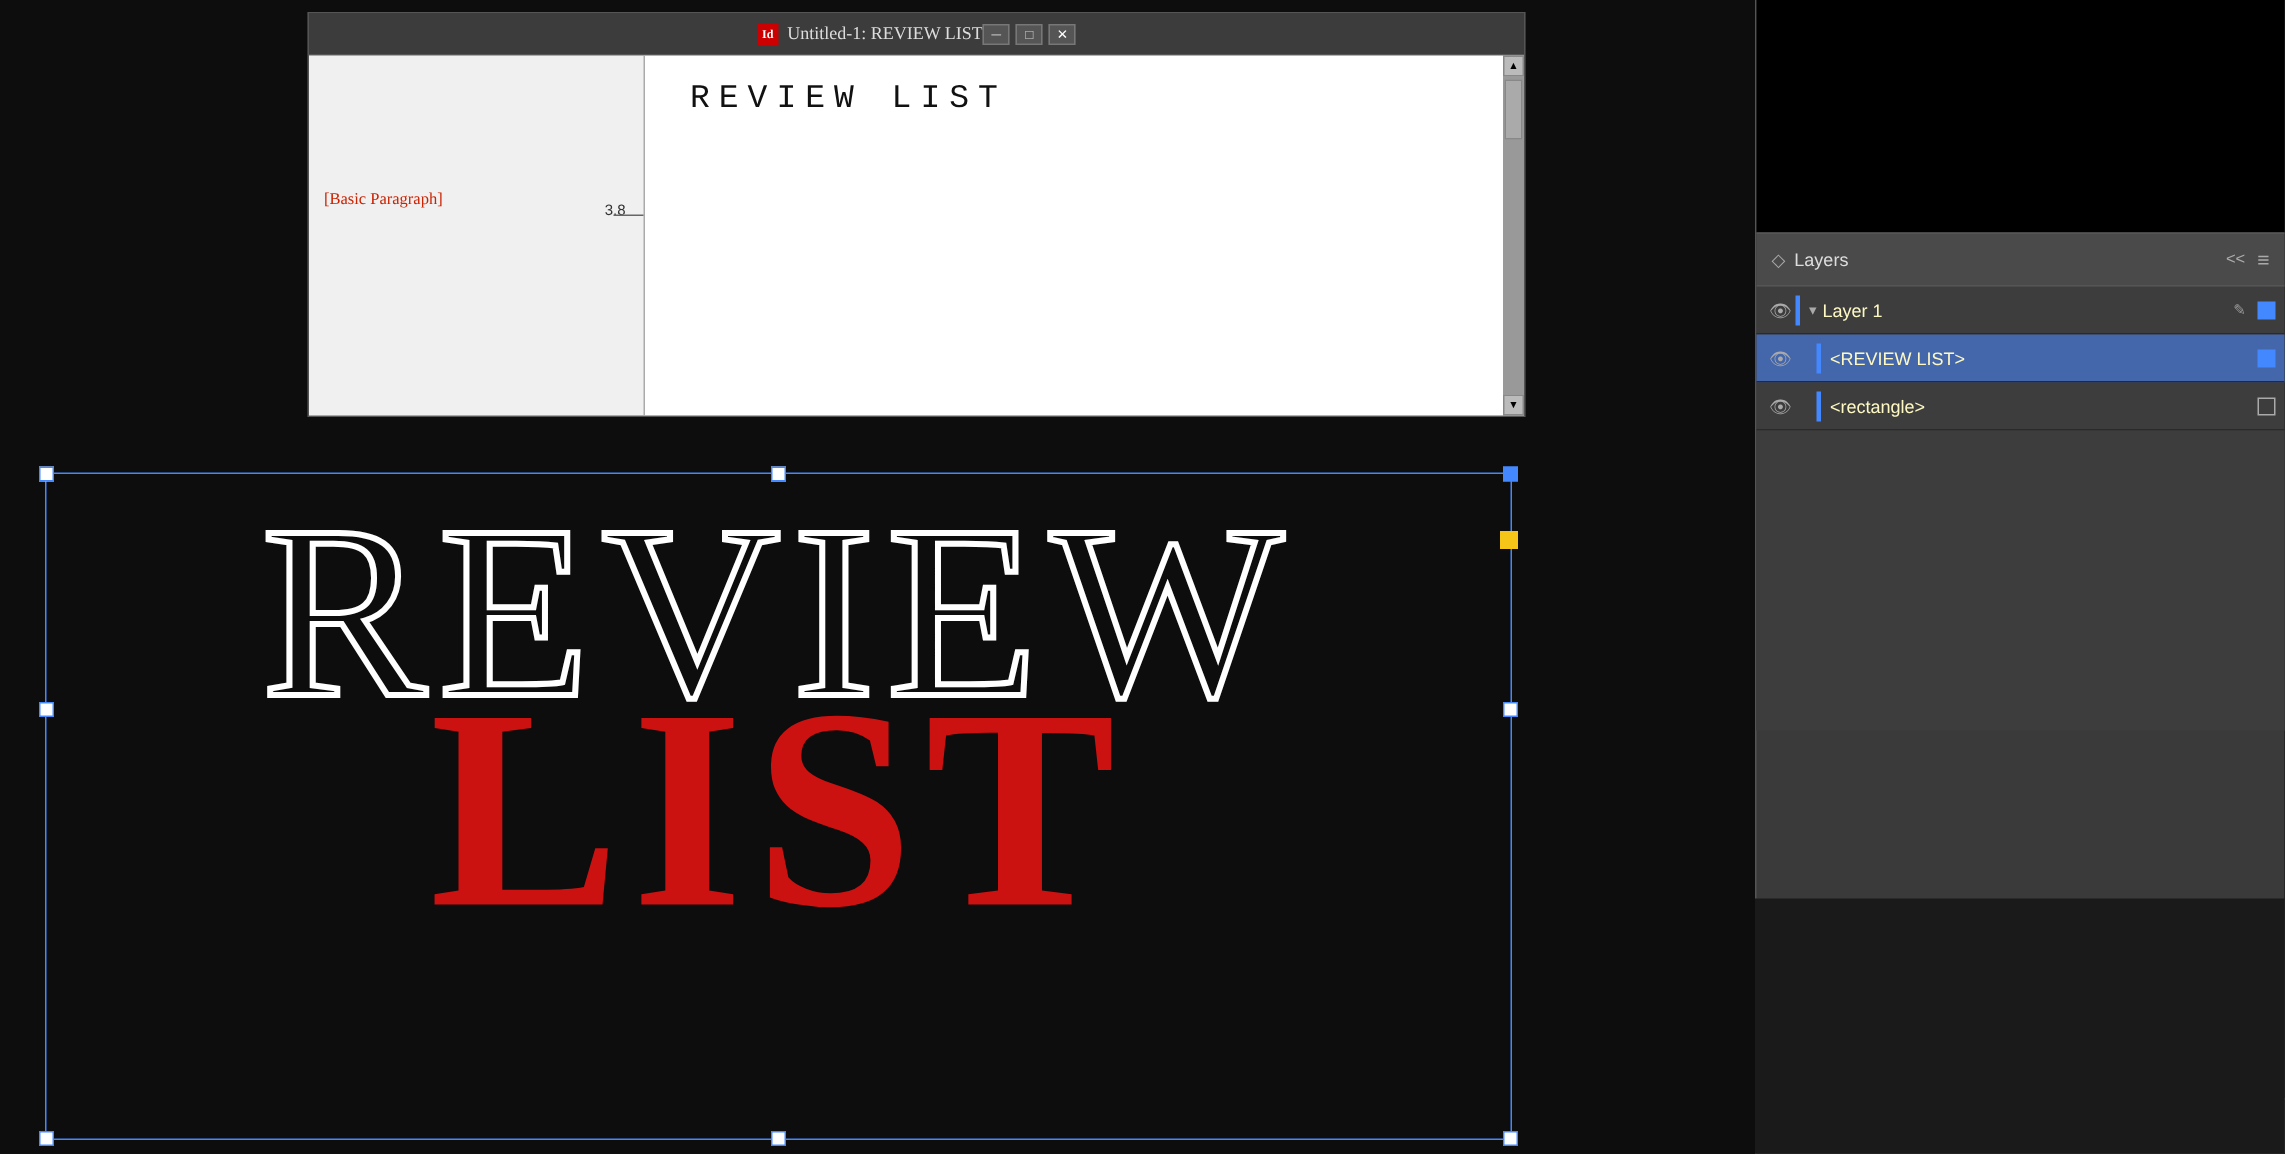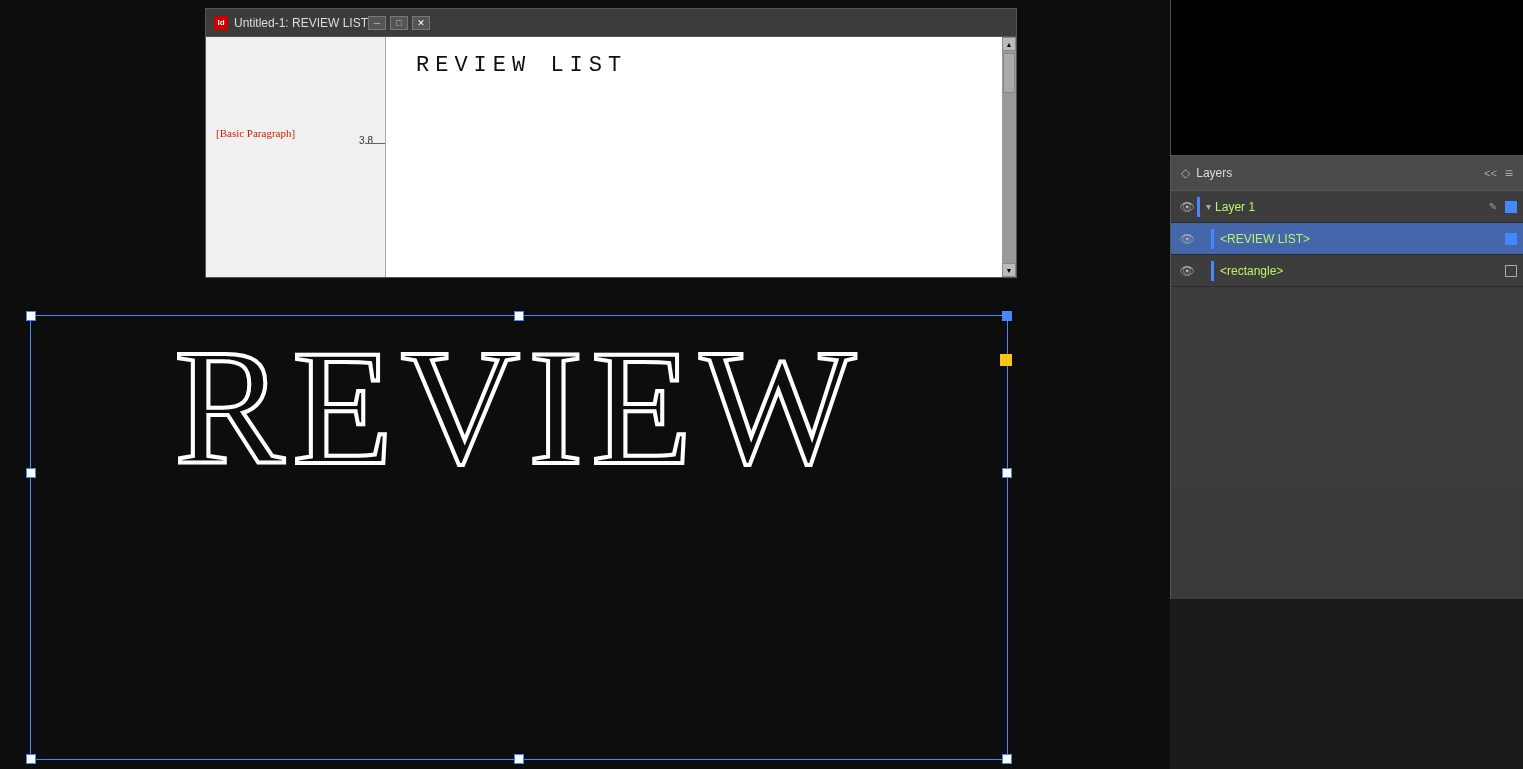--- a/index.html
+++ b/index.html
@@ -28,25 +28,26 @@
       top: 8px;
       width: 812px;
       height: 270px;
       background: #2a2a2a;
       border: 1px solid #555;
     }
 
     .doc-window-titlebar {
       display: flex;
       align-items: center;
-      justify-content: flex-start;
+      justify-content: center;
       background: #3c3c3c;
       height: 28px;
       padding: 0 8px;
       border-bottom: 1px solid #555;
+      font-family: Liberation Serif, serif;
     }
 
     .doc-window-title {
       display: flex;
       align-items: center;
       gap: 6px;
       color: #ddd;
       font-size: 12px;
     }
 
@@ -83,21 +84,21 @@
     .win-btn.close { color: #fff; }
 
     
     .doc-content {
       display: flex;
       height: calc(100% - 28px);
       background: #888;
     }
 
     .doc-left-panel {
-      width: 180px;
+      width: 224px;
       background: #f0f0f0;
       border-right: 1px solid #aaa;
       padding: 10px;
       position: relative;
       flex-shrink: 0;
     }
 
     .doc-paragraph-label {
       color: #cc2200;
       font-size: 11px;
@@ -366,21 +367,21 @@
     }
 
     .layer-expand-icon {
       color: #aaa;
       font-size: 10px;
       margin-right: 4px;
       flex-shrink: 0;
     }
 
     .layer-name {
-      color: #bef264;
+      color: #fef9c3;
       font-size: 12px;
       flex: 1;
     }
 
     .layer-pen-icon {
       width: 16px;
       height: 16px;
       display: flex;
       align-items: center;
       justify-content: center;
@@ -495,20 +496,21 @@
     <div class="handle ml"></div>
     <div class="handle mr"></div>
     <div class="handle bl"></div>
     <div class="handle bc"></div>
     <div class="handle br"></div>
     <div class="handle yellow"></div>
   </div>
 
   <div class="artwork-text">
     <div class="review-outline">REVIEW</div>
+    <div class="list-red">LIST</div>
   </div>
 </div>
 
 <div class="right-panel">
 
   <div class="top-right-black"></div>
 
   <div class="layers-panel">
 
     <div class="layers-header">

